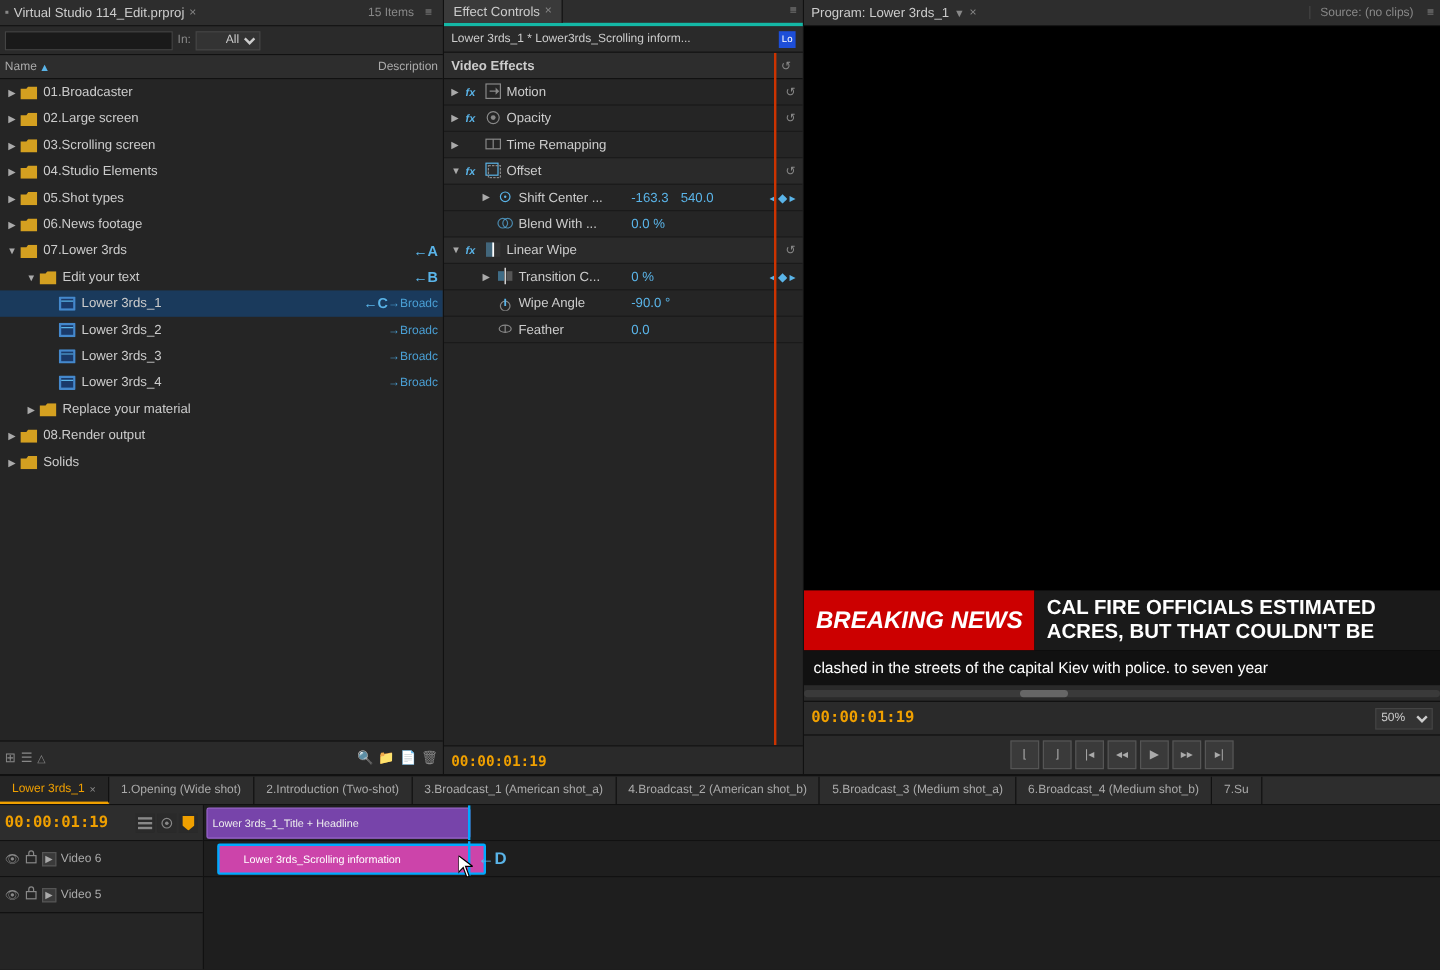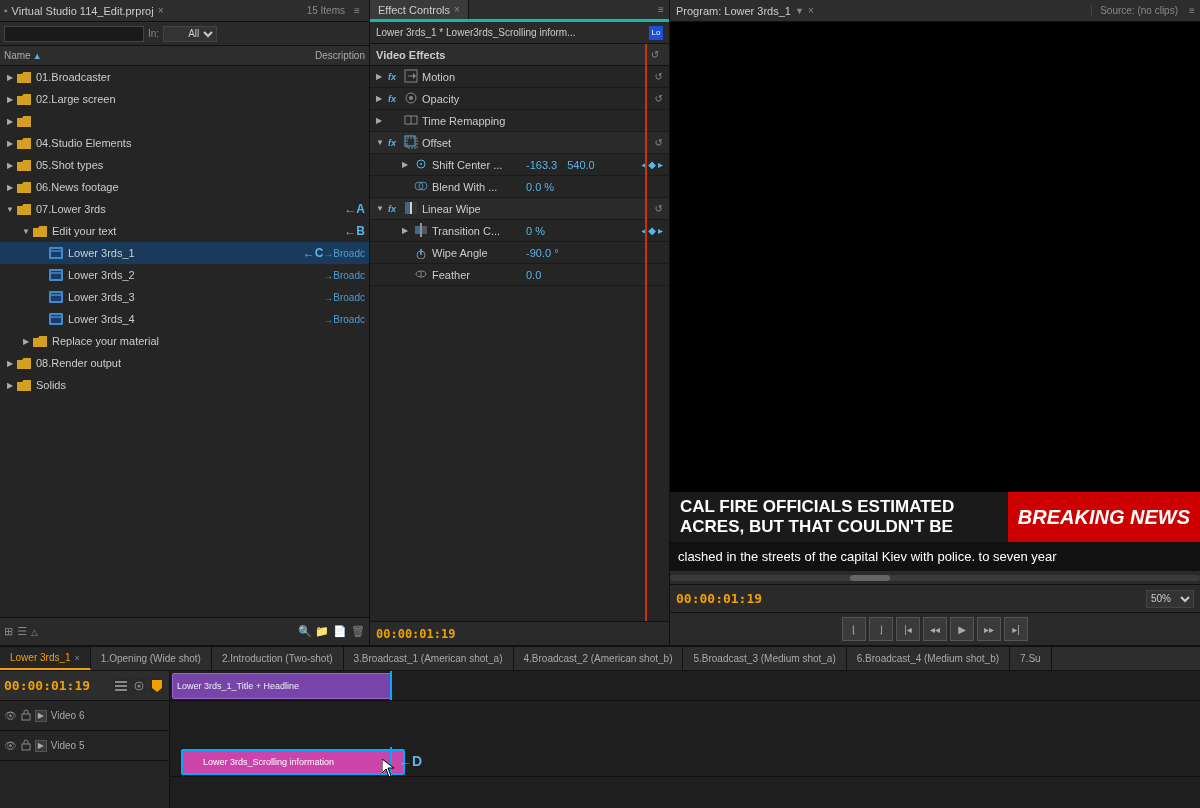--- a/index.html
+++ b/index.html
@@ -75,21 +75,21 @@
 
     .timeline-content { flex: 1; display: flex; }
     .timeline-left { width: 170px; background: #252525; border-right: 1px solid #111; display: flex; flex-direction: column; }
     .timeline-header-left { height: 30px; background: #2d2d2d; border-bottom: 1px solid #111; display: flex; align-items: center; padding: 0 4px; gap: 4px; }
     .tl-timecode { color: #f0a000; font-size: 13px; font-family: monospace; font-weight: bold; }
 
     .timeline-right { flex: 1; background: #1e1e1e; display: flex; flex-direction: column; overflow: hidden; }
     .timeline-ruler { height: 30px; background: #2a2a2a; border-bottom: 1px solid #111; position: relative; display: flex; align-items: flex-end; padding-bottom: 2px; }
     .ruler-mark { position: absolute; bottom: 0; font-size: 9px; color: #888; }
 
-    .timeline-tracks { flex: 1; display: flex; flex-direction: column; gap: 46px; }
+    .timeline-tracks { flex: 1; display: flex; flex-direction: column; }
     .track-label { font-size: 10px; color: #aaa; }
     .track-btn { width: 14px; height: 14px; background: #444; border: none; color: #aaa; font-size: 8px; cursor: pointer; display: flex; align-items: center; justify-content: center; }
     .track-row { height: 30px; background: #1e1e1e; border-bottom: 1px solid #111; position: relative; display: flex; align-items: center; }
 
     .clip-block { position: absolute; height: 26px; top: 2px; border-radius: 2px; display: flex; align-items: center; padding: 0 4px; font-size: 9px; white-space: nowrap; overflow: hidden; text-overflow: ellipsis; cursor: pointer; }
     .clip-block.video6 { background: #7744aa; color: #eee; left: 2px; width: 220px; border: 1px solid #9966cc; }
     .clip-block.video5 { background: #cc44aa; color: #fff; left: 11px; width: 224px; border: 1px solid #ee66cc; padding-left: 20px; }
     .clip-block.video5.selected { border: 2px solid #00aaff; }
 
     
@@ -158,20 +158,21 @@
         <span class="item-name">02.Large screen</span>
       </div>
 
       <div class="tree-item">
         <div class="expand-arrow">▶</div>
         <div class="folder-icon">
             <svg viewBox="0 0 14 11" fill="#d4a020">
               <path d="M0 2h5l1.5-2H14v11H0z"></path>
             </svg>
           </div>
+        <span class="item-name">03.Scrolling screen</span>
       </div>
 
       <div class="tree-item">
         <div class="expand-arrow">▶</div>
         <div class="folder-icon">
             <svg viewBox="0 0 14 11" fill="#d4a020">
               <path d="M0 2h5l1.5-2H14v11H0z"></path>
             </svg>
           </div>
         <span class="item-name">04.Studio Elements</span>
@@ -499,22 +500,22 @@
       </div>
       <span class="panel-btn">≡</span>
     </div>
 
     <div class="program-video">
 
       <div style="flex:1;background:#000;"></div>
 
       <div style="height:80px;background:#000;display:flex;flex-direction:column;justify-content:flex-end;">
         <div style="display:flex;align-items:stretch;height:50px;">
+          <div style="background:#cc0000;color:white;font-size:20px;font-weight:900;font-style:italic;padding:0 10px;display:flex;align-items:center;white-space:nowrap;">BREAKING NEWS</div>
           <div style="background:#1a1a1a;color:white;font-size:17px;font-weight:bold;padding:0 10px;display:flex;align-items:center;flex:1;overflow:hidden;">CAL FIRE OFFICIALS ESTIMATED ACRES, BUT THAT COULDN'T BE</div>
-          <div style="background:#cc0000;color:white;font-size:20px;font-weight:900;font-style:italic;padding:0 10px;display:flex;align-items:center;white-space:nowrap;">BREAKING NEWS</div>
         </div>
         <div style="height:28px;background:#111;display:flex;align-items:center;padding:0 8px;">
           <span style="color:white;font-size:13px;">clashed in the streets of the capital Kiev with police.  to seven year</span>
         </div>
       </div>
     </div>
 
     <div style="height:14px;background:#2a2a2a;border-top:1px solid #111;display:flex;align-items:center;">
       <div style="width:100%;height:6px;background:#3a3a3a;border-radius:3px;">
         <div style="width:40px;height:6px;background:#666;border-radius:3px;margin-left:180px;"></div>

